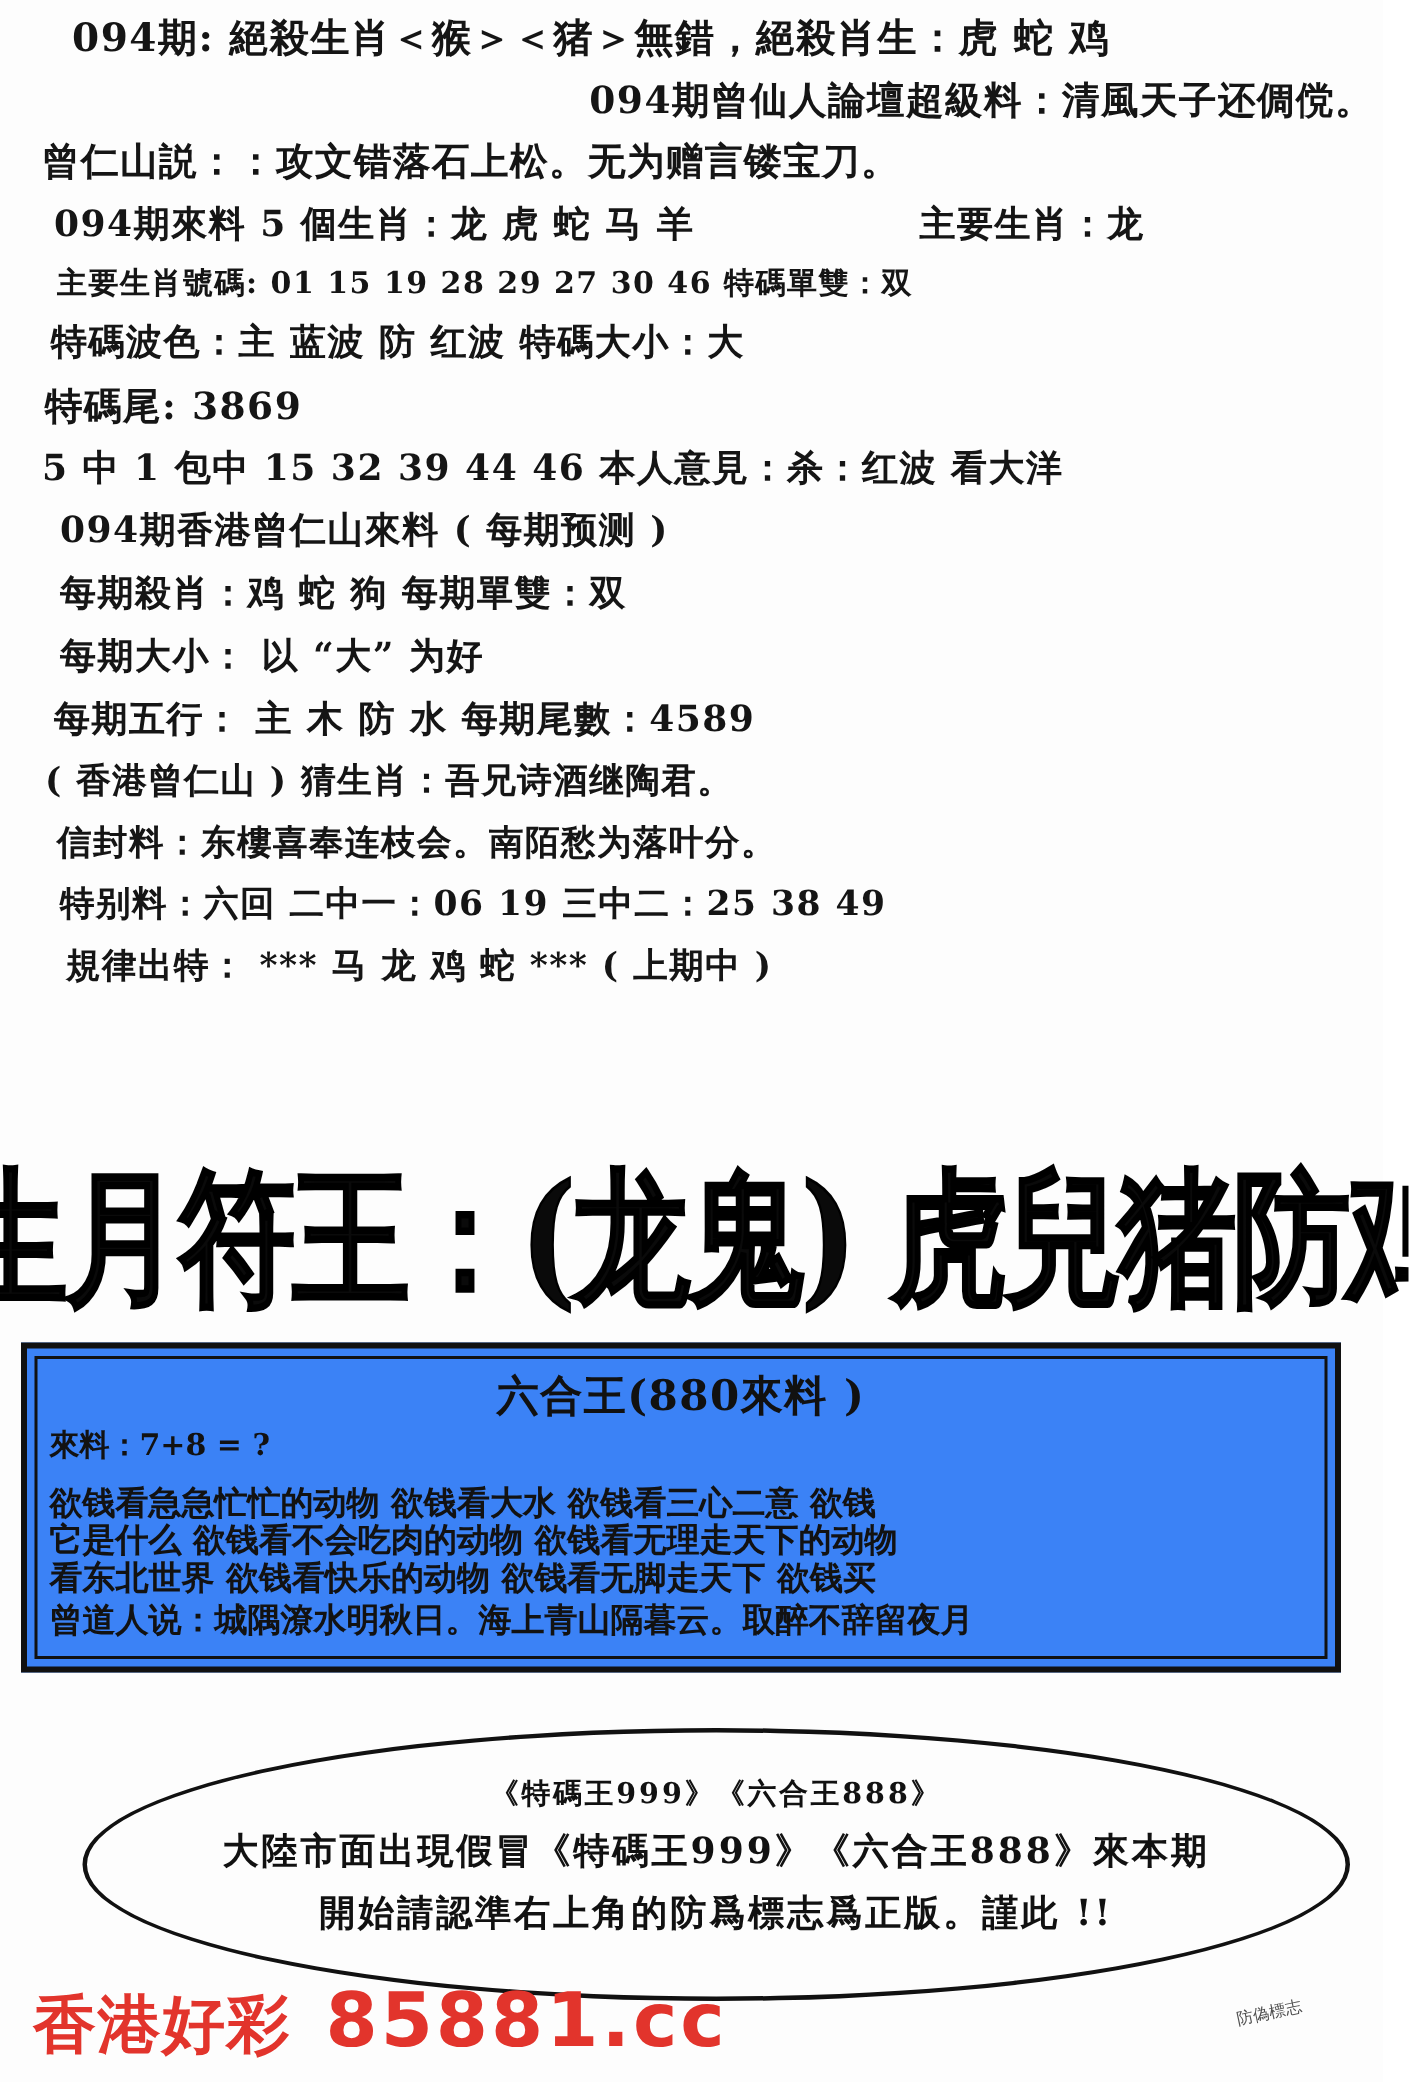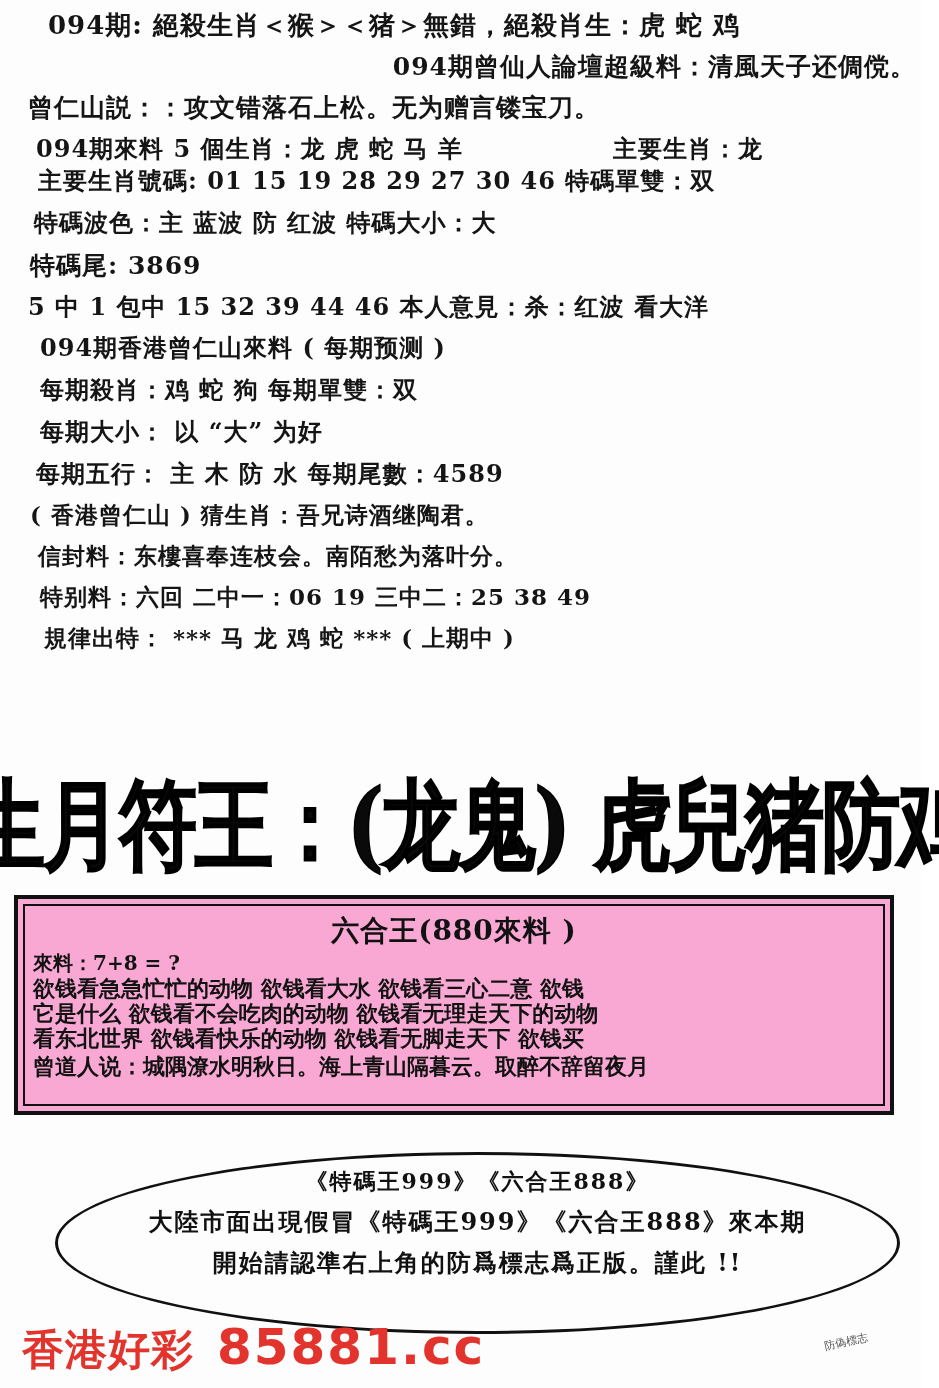--- a/index.html
+++ b/index.html
@@ -35,21 +35,21 @@
     font-family: "DejaVu Serif", serif;
     font-weight: bold;
     color: #151515;
     letter-spacing: 1px;
   }
   .line .seg { display: inline-block; }
   .l-0 { font-size: 26px; margin-top: 0px; padding-left: 22px; }
   .l-1 { font-size: 25px; margin-top: 7px; padding-left: 38px; justify-content: flex-end; }
   .l-2 { font-size: 25px; margin-top: 8px; padding-left: 2px; }
   .l-3 { font-size: 24px; margin-top: 9px; padding-left: 10px; }
-  .l-5 { font-size: 24px; padding-left: 12px; }
+  .l-5 { font-size: 20px; margin-top: 10px; padding-left: 12px; }
   .l-6 { font-size: 24px; margin-top: 10px; padding-left: 8px; }
   .l-7 { font-size: 24px; margin-top: 10px; padding-left: 12px; }
   .l-8 { font-size: 25px; margin-top: 10px; padding-left: 4px; text-align: right; }
   .l-9 { font-size: 24px; margin-top: 9px; padding-left: 2px; }
   .l-10 { font-size: 24px; margin-top: 9px; padding-left: 14px; }
   .l-11 { font-size: 24px; margin-top: 10px; padding-left: 14px; }
   .l-12 { font-size: 24px; margin-top: 10px; padding-left: 14px; }
   .l-13 { font-size: 24px; margin-top: 10px; padding-left: 10px; }
   .l-14 { font-size: 23px; margin-top: 10px; padding-left: 4px; }
   .l-15 { font-size: 23px; margin-top: 10px; padding-left: 12px; }
@@ -79,21 +79,21 @@
 
   
   .box {
     position: absolute;
     left: 14px;
     top: 895px;
     width: 880px;
     height: 220px;
     border: 4px solid #111;
     box-sizing: border-box;
-    background: #f9a8d4;
+    background: #3b82f6;
   }
   .box-inner {
     position: absolute;
     left: 5px; top: 5px; right: 5px; bottom: 5px;
     border: 2px solid #111;
     box-sizing: border-box;
     padding: 4px 8px;
   }
   .box-title {
     text-align: center;
@@ -106,42 +106,42 @@
   }
   .box-line {
     font-family: "DejaVu Serif", serif;
     font-weight: bold;
     font-size: 22px;
     line-height: 1.12;
     white-space: nowrap;
     color: #121212;
   }
   .box-q { margin-top: 2px; font-size: 20px; }
-  .box-body { margin-top: 2px; }
+  .box-body { margin-top: 16px; }
   .box-last { margin-top: 4px; }
 
   
   .oval {
     position: absolute;
     left: 55px;
     top: 1152px;
     width: 845px;
     height: 182px;
     border: 3px solid #111;
     border-radius: 50% / 50%;
     box-sizing: border-box;
     overflow: hidden;
   }
   .oval-content {
     text-align: center;
     font-family: "DejaVu Serif", serif;
     font-weight: bold;
     color: #111;
   }
-  .oval-l0 { font-size: 22px; margin-top: 12px; letter-spacing: 2px; }
+  .oval-l0 { font-size: 19px; margin-top: 28px; letter-spacing: 2px; }
   .oval-l1 { font-size: 24px; margin-top: 14px; letter-spacing: 2px; }
   .oval-l2 { font-size: 24px; margin-top: 9px; letter-spacing: 2px; }
   .oval-l3 { font-size: 24px; margin-top: 9px; letter-spacing: 2px; }
   .stamp {
     position: absolute;
     right: 42px;
     bottom: 4px;
     width: 60px;
     height: 48px;
     font-size: 11px;

